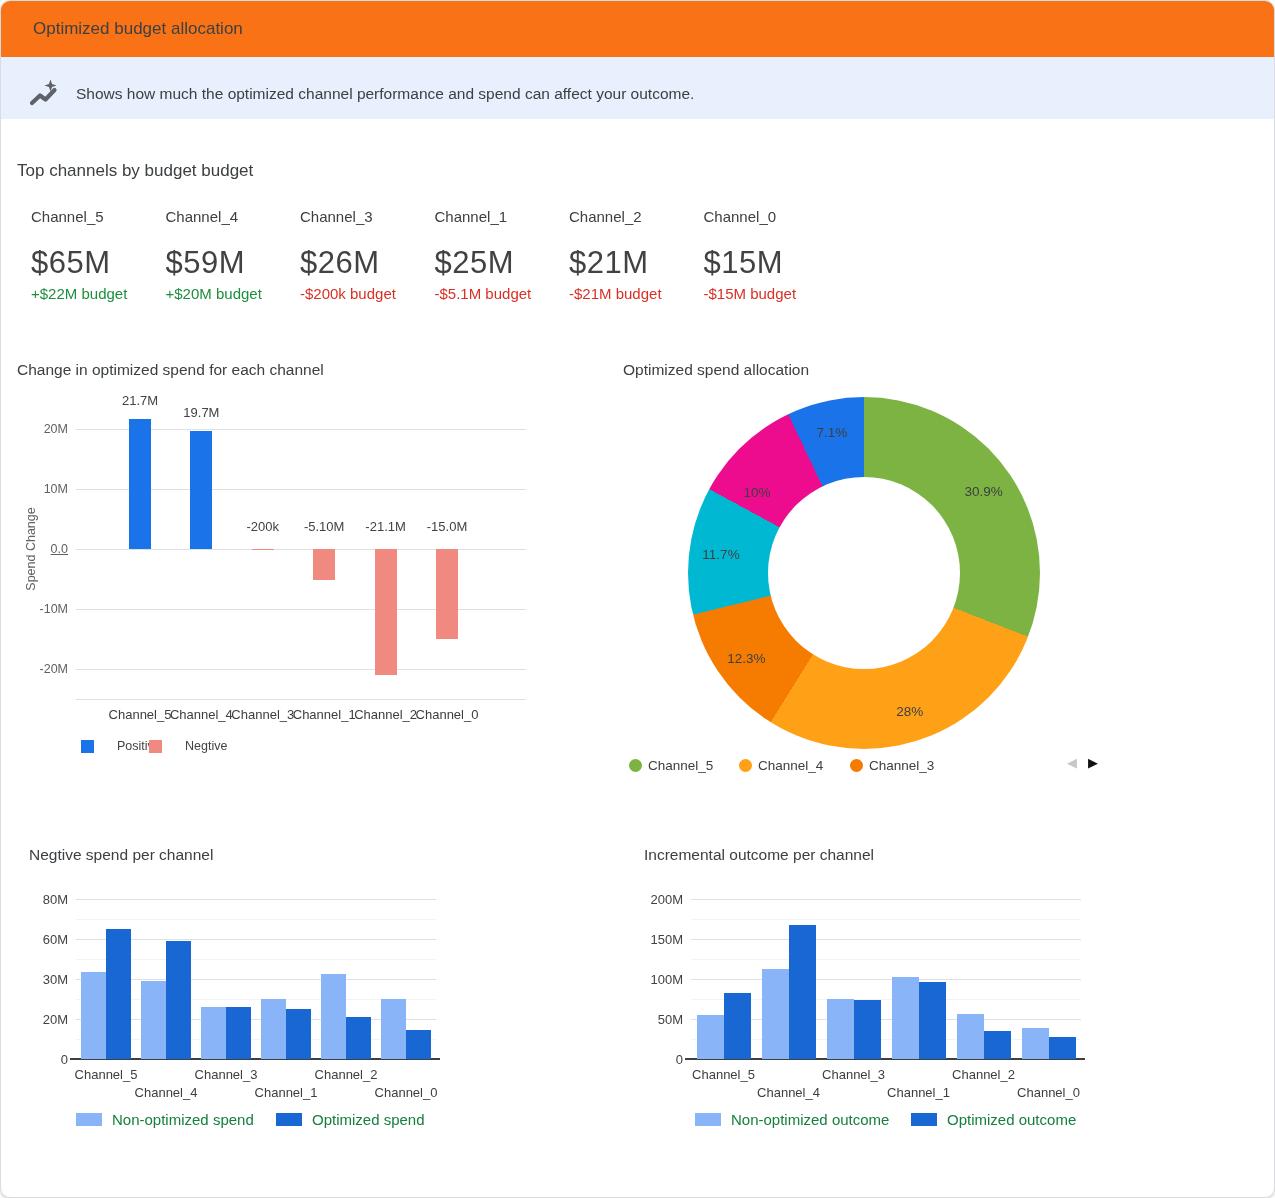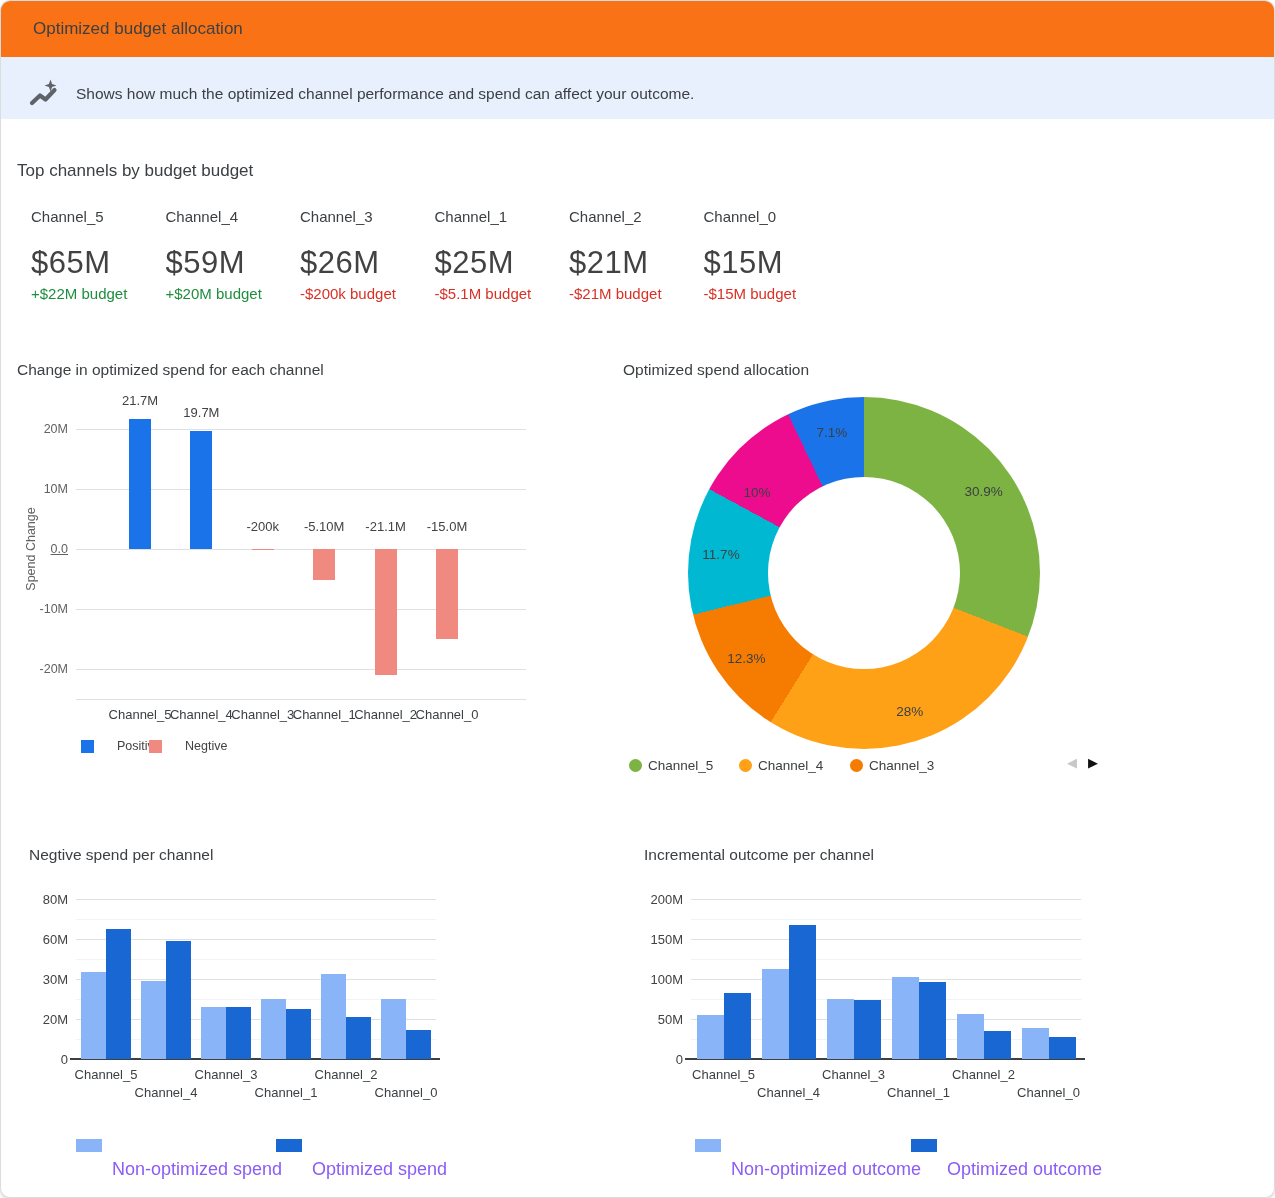--- a/index.html
+++ b/index.html
@@ -27,21 +27,21 @@
   .ytick{position:absolute;color:#616161;font-size:12.5px;text-align:right;transform:translateY(-50%);width:47px;}
   .ytick.dark{color:#424242;font-size:13px;width:55px;}
   .ylab{position:absolute;color:#616161;font-size:12.5px;white-space:nowrap;
         transform:translate(-50%,-50%) rotate(-90deg);}
   .bar{position:absolute;}
   .vlabel{position:absolute;color:#424242;font-size:13px;transform:translateX(-50%);white-space:nowrap;}
   .xlabel{position:absolute;color:#3C4043;font-size:13px;transform:translateX(-50%);white-space:nowrap;}
   .legend-item{position:absolute;display:flex;align-items:center;}
   .sw{display:inline-block;flex:none;}
   .legend-item .lt{font-size:12.5px;color:#424242;margin-left:23px;white-space:nowrap;}
-  .legend-item .lt2{font-size:18px;color:#8b5cf6;margin-left:10px;white-space:nowrap;margin-top:48px;}
+  .legend-item .lt2{font-size:15px;color:#15803d;margin-left:10px;white-space:nowrap;}
   .donut-ring{position:absolute;border-radius:50%;}
   .donut-hole{position:absolute;border-radius:50%;background:#fff;}
   .donut-label{position:absolute;transform:translate(-50%,-50%);font-size:13.5px;color:#3C4043;white-space:nowrap;}
   .dot{position:absolute;width:13px;height:13px;border-radius:50%;}
   .dleg{position:absolute;font-size:13.5px;color:#3C4043;white-space:nowrap;}
   .pag{position:absolute;font-size:13px;line-height:16px;cursor:pointer;}
 </style>
 </head>
 <body>
 

